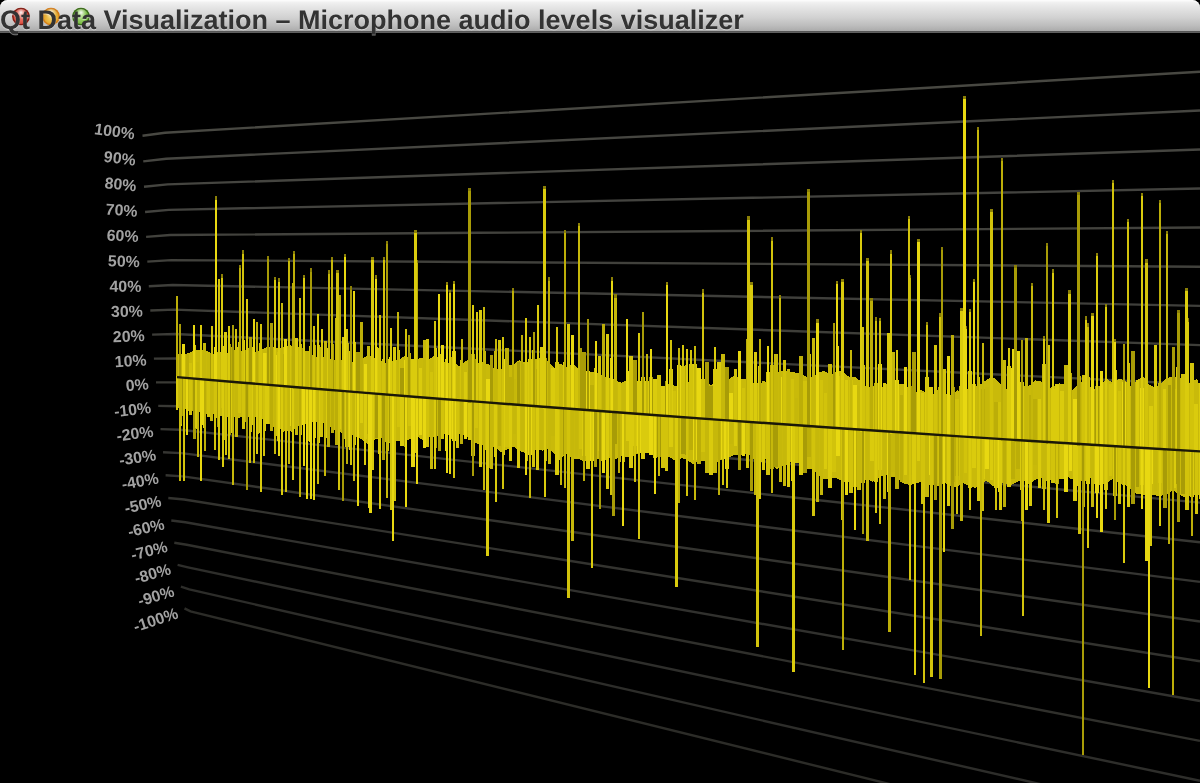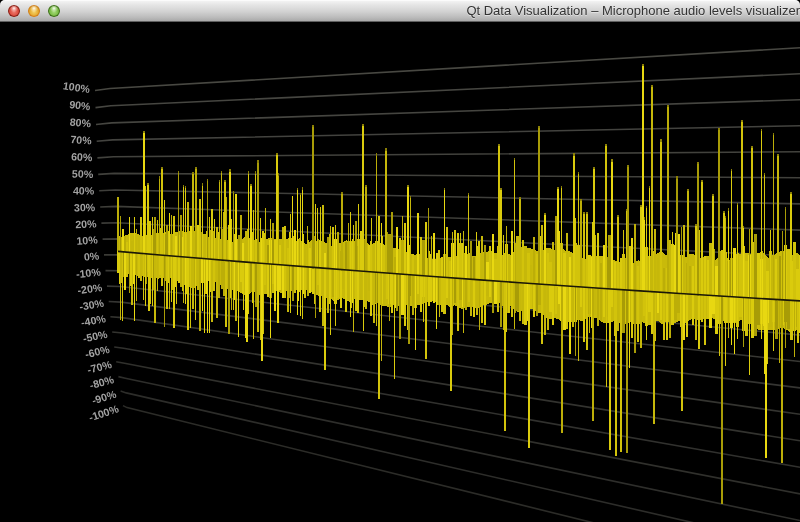--- a/index.html
+++ b/index.html
@@ -2,22 +2,22 @@
 <html><head><meta charset="utf-8"><style>
 *{margin:0;padding:0;box-sizing:border-box}
 html,body{width:800px;height:522px;background:#000;overflow:hidden;
  font-family:"Liberation Sans",sans-serif}
 #stage{position:relative;width:800px;height:522px;background:#000}
 #tb{position:absolute;top:0;left:0;width:800px;height:22px;
  border-radius:5px 5px 0 0;
  background:linear-gradient(180deg,#f6f6f6 0,#e6e6e6 22%,#d2d2d2 55%,#bcbcbc 82%,#a9a9a9 100%);
  box-shadow:inset 0 1px 0 rgba(255,255,255,.6);
  border-bottom:1px solid #606060}
-#tb span{position:absolute;left:0;right:0;top:3px;text-align:right;
- font-size:13px;font-weight:normal;color:#333;letter-spacing:0;
+#tb span{position:absolute;left:0;right:0;top:3px;text-align:left;
+ font-size:18px;font-weight:bold;color:#333;letter-spacing:0;
  text-shadow:0 1px 0 rgba(255,255,255,.45)}
 .b{position:absolute;top:5px;width:12px;height:12px;border-radius:50%}
 .b.r{left:8px;background:
  radial-gradient(circle at 50% 28%,rgba(255,255,255,.95) 0,rgba(255,255,255,.35) 20%,rgba(255,255,255,0) 38%),
  radial-gradient(circle at 50% 55%,#ee8174 0,#dd4f41 45%,#a02318 100%);
  box-shadow:inset 0 0 0 1px rgba(110,20,12,.8)}
 .b.y{left:28px;background:
  radial-gradient(circle at 50% 28%,rgba(255,255,255,.95) 0,rgba(255,255,255,.35) 20%,rgba(255,255,255,0) 38%),
  radial-gradient(circle at 50% 55%,#f6d66f 0,#e6ad33 45%,#a67310 100%);
  box-shadow:inset 0 0 0 1px rgba(212,94,9,.55)}

